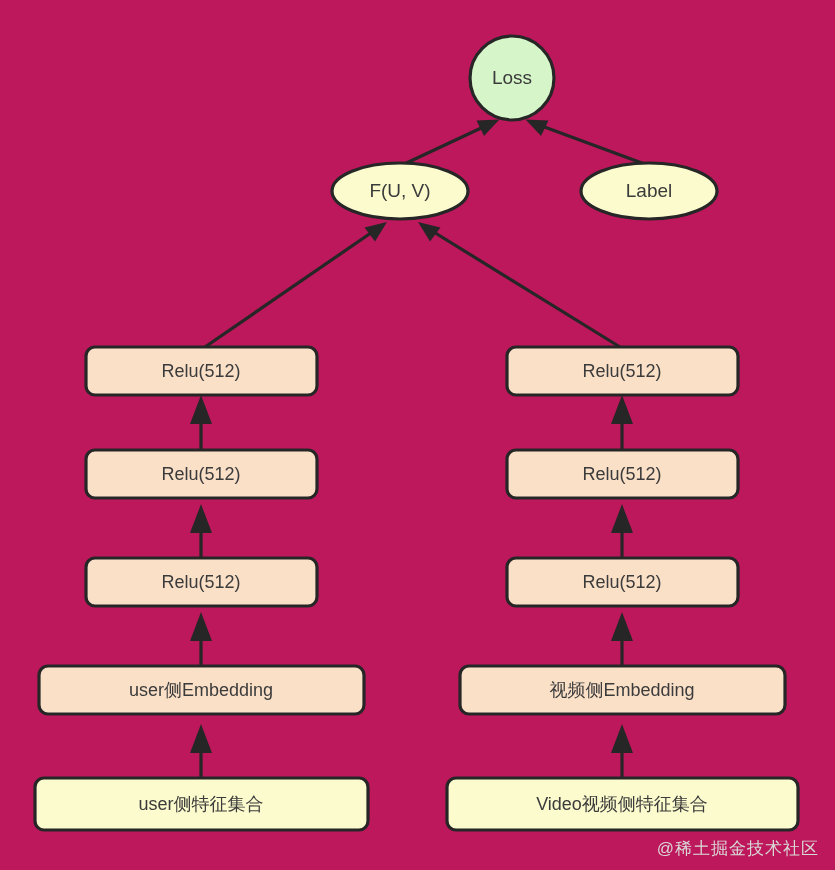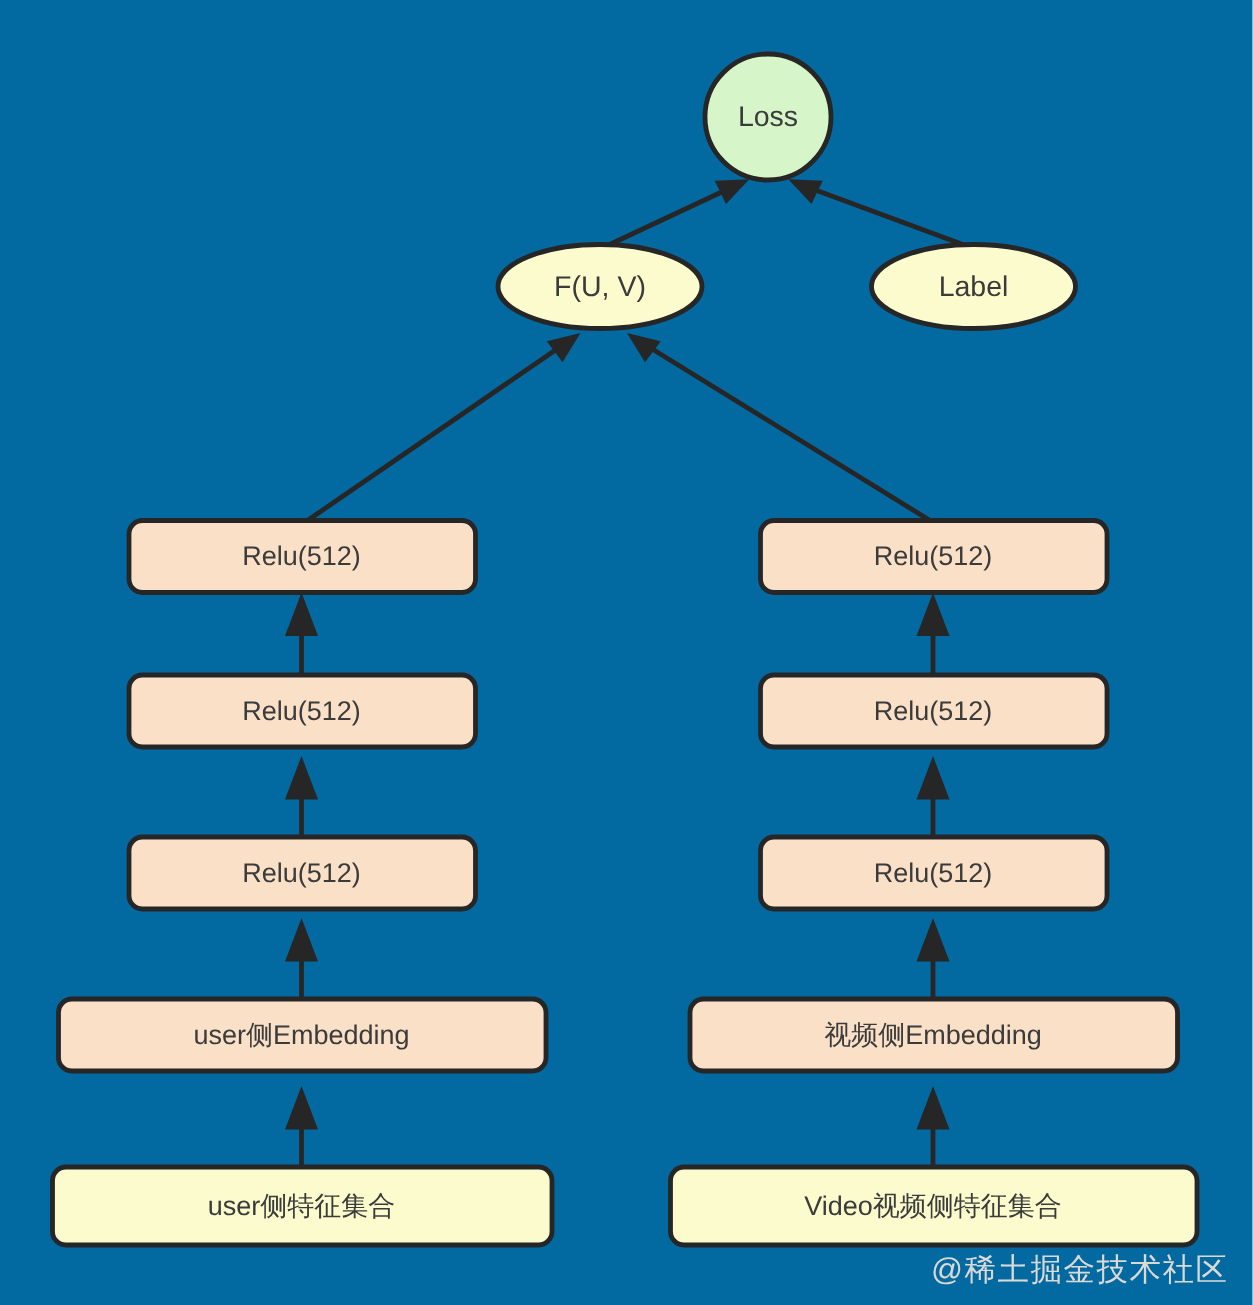--- a/index.html
+++ b/index.html
@@ -7,21 +7,21 @@
     padding: 0;
     background: #ffffff;
   }
   body {
     font-family: "Liberation Sans", "DejaVu Sans", sans-serif;
   }
   #canvas {
     position: relative;
     width: 835px;
     height: 870px;
-    background: #0369a1;
+    background: #be185d;
     overflow: hidden;
   }
   #diagram-svg {
     position: absolute;
     top: 0;
     left: 0;
     width: 835px;
     height: 870px;
     display: block;
   }
@@ -46,21 +46,21 @@
   }
   .edge-head {
     fill: #262626;
     stroke: none;
   }
   .watermark {
     position: absolute;
     right: 16px;
     bottom: 10px;
     font-family: "Liberation Sans", "DejaVu Sans", sans-serif;
-    font-size: 21px;
+    font-size: 17px;
     color: #d9d9d6;
     letter-spacing: 1px;
     user-select: none;
     white-space: nowrap;
   }
 </style>
 </head>
 <body>
 
 <div id="canvas">

